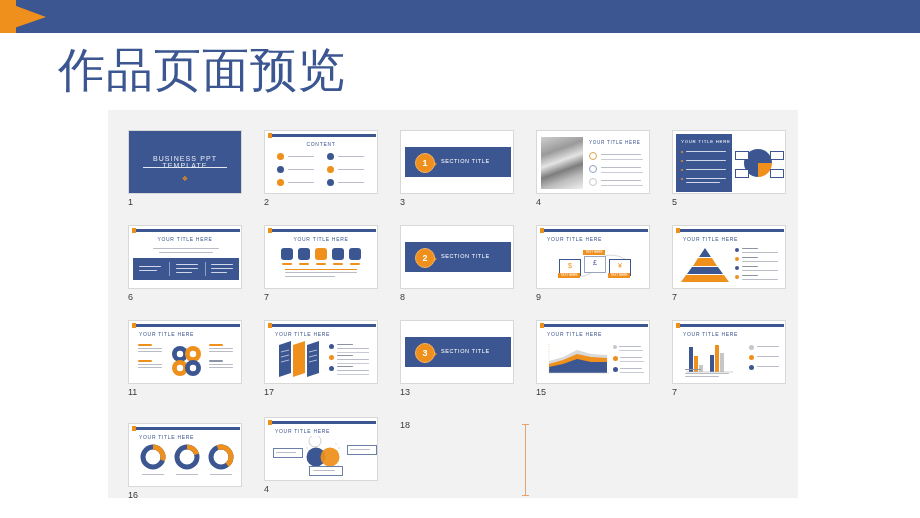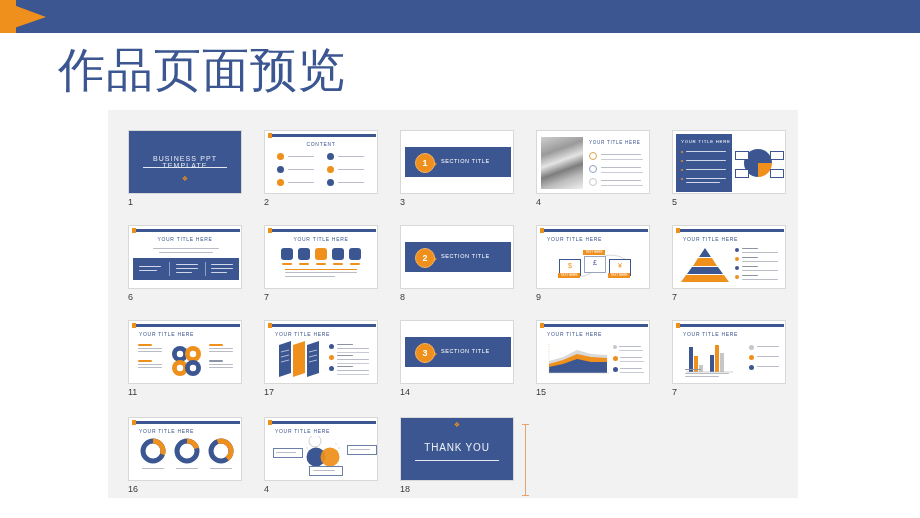--- a/index.html
+++ b/index.html
@@ -349,21 +349,21 @@
     <div class="num">17</div>
   </div>
 
   <div class="cell" style="left:272px;top:190px">
     <div class="slide">
       <div class="secband"></div>
       <div class="secnib"></div>
       <div class="seccircle">3</div>
       <div class="sectitle">SECTION TITLE</div>
     </div>
-    <div class="num">14</div>
+    <div class="num">13</div>
   </div>
 
   <div class="cell" style="left:408px;top:190px">
     <div class="slide">
       <div class="hdrbar full"></div>
       <div class="hdrtick"></div>
       <div class="stitle lft" style="left:10px;top:10px">YOUR TITLE HERE</div>
       <svg style="position:absolute;left:10px;top:21px" width="66" height="34" viewBox="0 0 66 34">
         <path d="M2 19 L16 15 L30 8 L44 12 L60 13 L60 24 L2 24 Z" fill="#d9d9d9"></path>
         <path d="M2 22 L16 18 L30 12 L44 15 L60 16 L60 26 L2 26 Z" fill="#ef8f1c"></path>
@@ -404,21 +404,21 @@
       <div class="dot gy" style="left:76px;top:24px;width:5px;height:5px"></div>
       <div class="txt" style="left:84px;top:25px;width:22px"></div>
       <div class="dot or" style="left:76px;top:34px;width:5px;height:5px"></div>
       <div class="txt" style="left:84px;top:35px;width:22px"></div>
       <div class="dot bl" style="left:76px;top:44px;width:5px;height:5px"></div>
       <div class="txt" style="left:84px;top:45px;width:22px"></div>
     </div>
     <div class="num">7</div>
   </div>
 
-  <div class="cell" style="left:0;top:287px">
+  <div class="cell" style="left:0;top:293px">
     <div class="slide">
       <div class="hdrbar full"></div>
       <div class="hdrtick"></div>
       <div class="stitle lft" style="left:10px;top:10px">YOUR TITLE HERE</div>
       <svg style="position:absolute;left:10px;top:20px" width="96" height="26" viewBox="0 0 96 26">
         <g>
           <circle cx="14" cy="13" r="10" fill="none" stroke="#3b5690" stroke-width="5"></circle>
           <circle cx="14" cy="13" r="10" fill="none" stroke="#ef8f1c" stroke-width="5" stroke-dasharray="19 44" transform="rotate(-90 14 13)"></circle>
         </g>
         <g>
@@ -459,24 +459,18 @@
       <div class="box" style="left:82px;top:27px;width:28px;height:8px;border-color:#6c7fa8"></div>
       <div class="box" style="left:44px;top:48px;width:32px;height:8px;border-color:#6c7fa8"></div>
       <div class="txt" style="left:11px;top:34px;width:20px"></div>
       <div class="txt" style="left:85px;top:31px;width:20px"></div>
       <div class="txt" style="left:48px;top:52px;width:22px"></div>
     </div>
     <div class="num">4</div>
   </div>
 
   <div class="cell" style="left:272px;top:287px">
-    <div class="slide">
-      <div class="navy"></div>
-      <div class="orn" style="top:3px">❖</div>
-      <div class="bigtitle ty">THANK YOU</div>
-      <div class="whiteline" style="top:42px"></div>
-    </div>
     <div class="num">18</div>
   </div>
 
 </div>
 
 <div class="guide"></div>
 
 </body></html>

